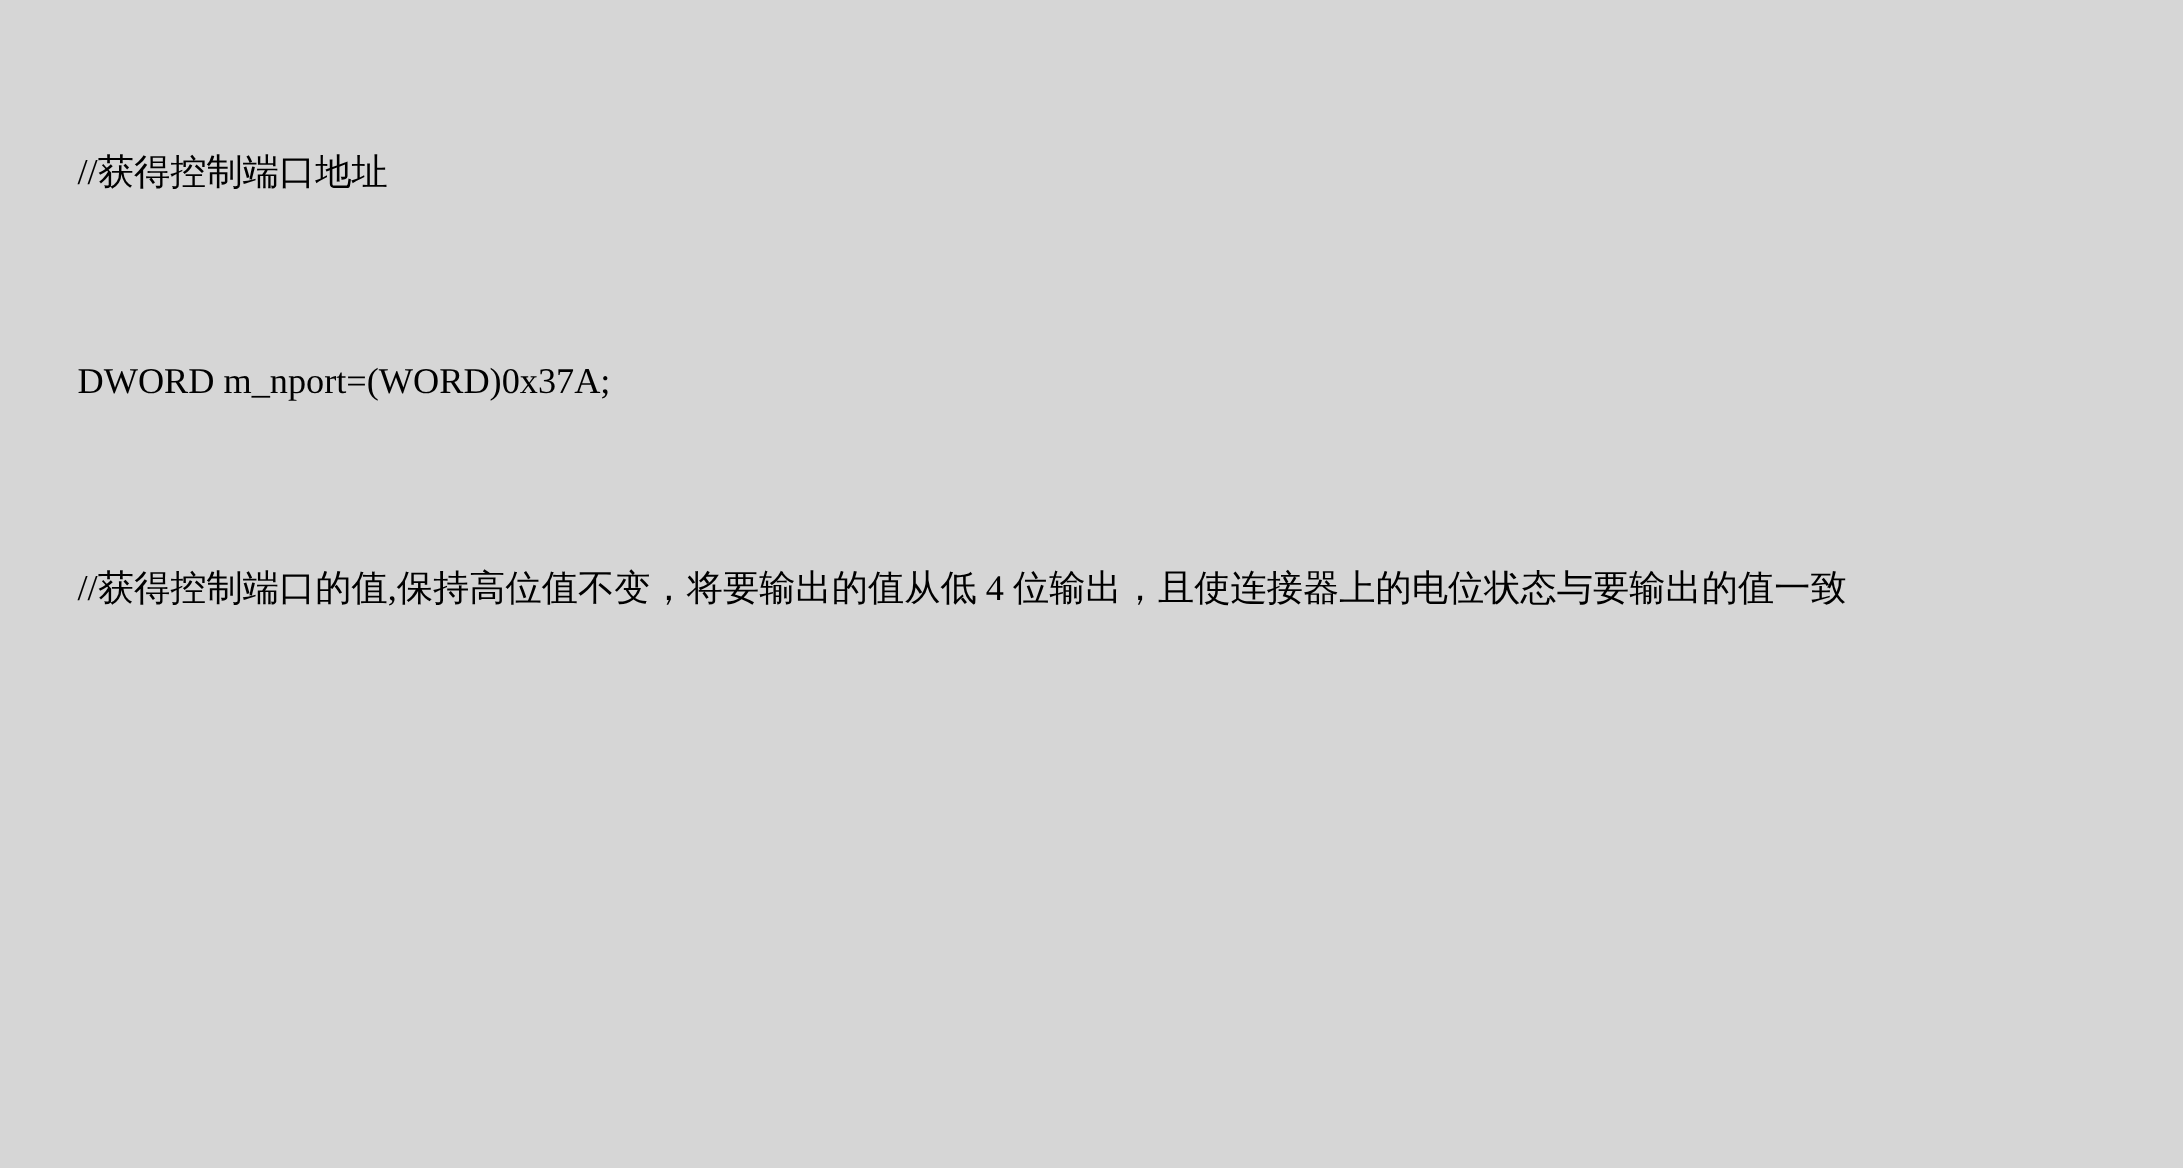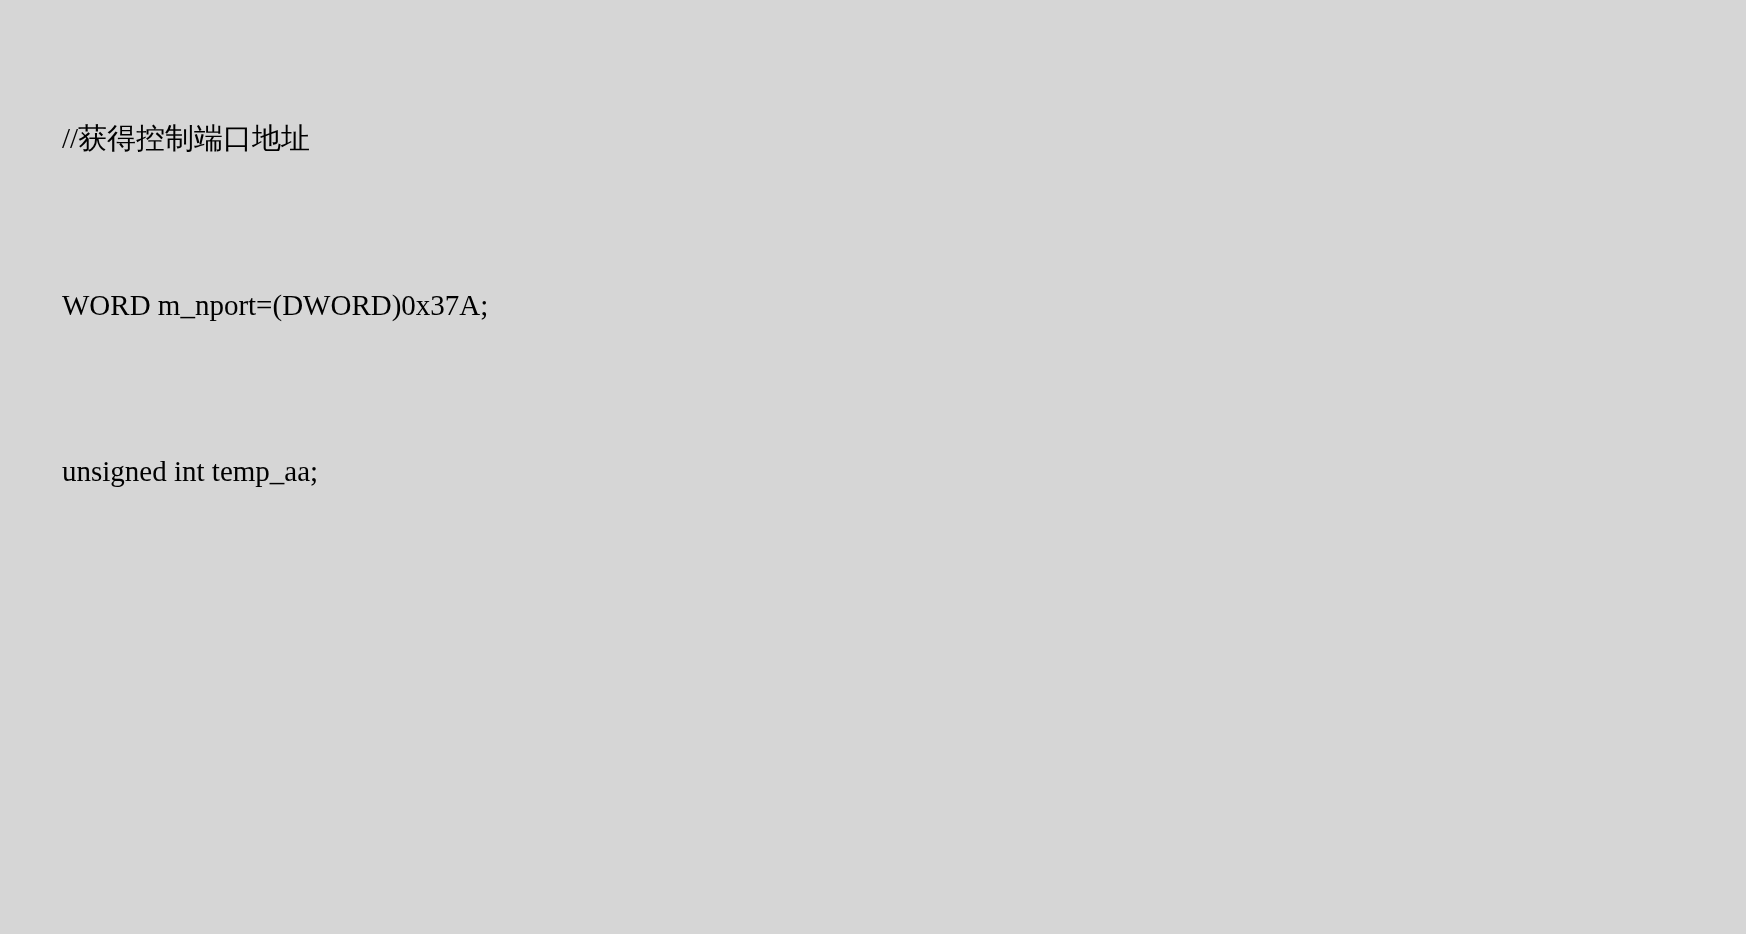--- a/index.html
+++ b/index.html
@@ -41,22 +41,22 @@
     padding-left: 0;
     text-indent: 62px;
   }
 </style>
 </head>
 <body>
 
 <div class="page">
   <div class="code-block">
     <span class="line indent">//获得控制端口地址</span>
-    <span class="line indent">WORD m_nport=(DWORD)0x37A;</span>
-    <span class="line indent">unsigned int temp_aa;</span>
+    <span class="line indent">DWORD m_nport=(WORD)0x37A;</span>
+    <span class="line hang">//获得控制端口的值,保持高位值不变，将要输出的值从低 4 位输出，且使连接器上的电位状态与要输出的值一致</span>
     
     
     
     
     
     
     
     
     
   </div>

